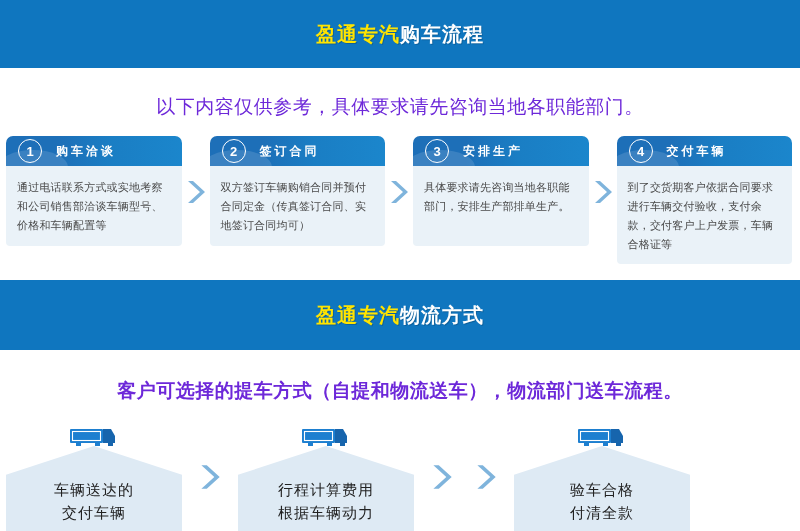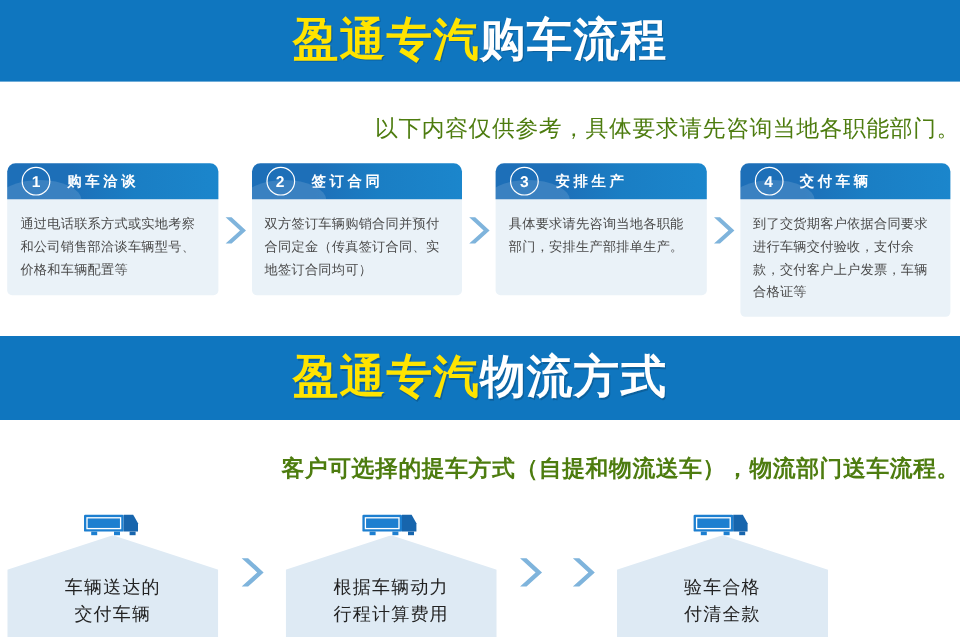--- a/index.html
+++ b/index.html
@@ -17,34 +17,34 @@
     background:#0f76bf;
     display:flex;
     align-items:center;
     justify-content:center;
     box-sizing:border-box;
   }
   #banner-1{height:68px;}
   #banner-2{height:70px;margin-top:32px;}
 
   .banner-title{
-    font-size:38px;
+    font-size:20px;
     font-weight:bold;
     letter-spacing:1px;
     line-height:1;
     white-space:nowrap;
     text-shadow:1px 1px 0 rgba(0,0,0,.18);
   }
   .brand{color:#ffe400;}
   .rest{color:#ffffff;}
 
   
   .caption{
-    text-align:right;
-    color:#4d7c0f;
+    text-align:center;
+    color:#6d28d9;
     font-size:19px;
     letter-spacing:.5px;
     white-space:nowrap;
   }
   #caption-1{padding:26px 0 16px;}
   #caption-2{padding:28px 0 14px;font-weight:bold;}
 
   
   #steps{
     position:relative;
@@ -279,22 +279,22 @@
     <div class="pent"></div>
     <svg class="truck" viewBox="0 0 52 26">
       <rect x="2" y="3" width="33" height="14" rx="1" fill="#1d7fd0"></rect>
       <rect x="4.5" y="5.5" width="28" height="9" fill="none" stroke="#ffffff" stroke-width="1.1"></rect>
       <path d="M35 3 L43 3 L47 10 L47 17 L35 17 Z" fill="#1765ad"></path>
       <rect x="8" y="17" width="5" height="3" fill="#1d7fd0"></rect>
       <rect x="27" y="17" width="5" height="3" fill="#1d7fd0"></rect>
       <rect x="40" y="17" width="5" height="3" fill="#1765ad"></rect>
     </svg>
     <div class="flow-label">
+      <div>行程计算费用</div>
       <div>根据车辆动力</div>
-      <div>行程计算费用</div>
     </div>
   </div>
 
   <div class="flow-arrow">
     <svg width="22" height="28" viewBox="0 0 20 26" aria-hidden="true">
       <path d="M2 2 L14 13 L2 24 L7 24 L19 13 L7 2 Z" fill="#7fb4dc"></path>
     </svg>
   </div>
 
 

